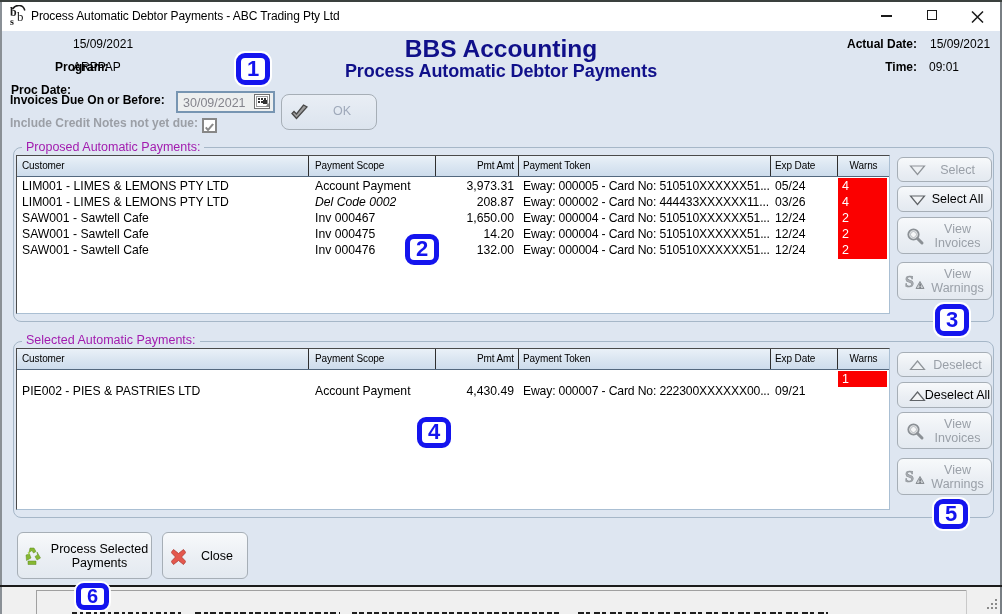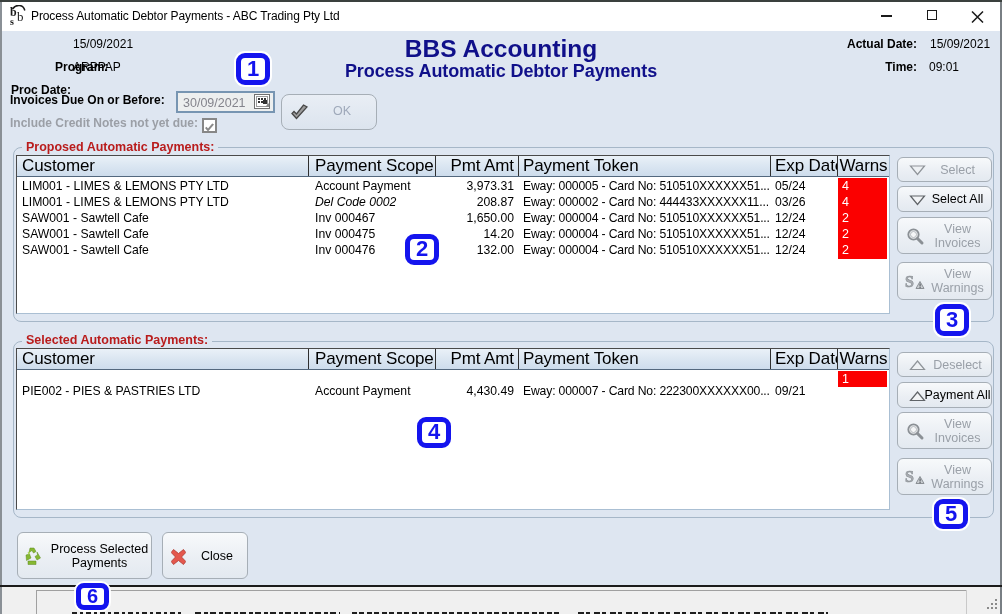--- a/index.html
+++ b/index.html
@@ -6,24 +6,24 @@
 body{font-family:"Liberation Sans",sans-serif;}
 #win{position:relative;width:1002px;height:614px;background:#dee6f1;overflow:hidden;font-family:"Liberation Sans",sans-serif;}
 .abs{position:absolute;}
 .b{font-weight:bold;}
 .t12{font-size:12px;line-height:14px;color:#000;white-space:nowrap;}
 .gray{color:#9b9fa6;}
 .btn{position:absolute;border:1px solid #a6aeb6;border-radius:6px;background:linear-gradient(180deg,#f7f9fb 0%,#ebeff4 55%,#e3e9f0 100%);font-size:12.5px;line-height:14px;color:#000;}
 .btn.dis{color:#9aa0a8;}
 .btxt{position:absolute;left:26px;right:0;top:0;bottom:0;display:flex;align-items:center;justify-content:center;text-align:center;}
 .grp{position:absolute;border:1px solid #a6b7c8;border-radius:8px;}
-.grplbl{position:absolute;background:#dee6f1;color:#b91c1c;font-size:12.5px;line-height:14px;padding:0 4px;white-space:nowrap;font-weight:bold;}
+.grplbl{position:absolute;background:#dee6f1;color:#a21caf;font-size:12.5px;line-height:14px;padding:0 4px;white-space:nowrap;}
 .tbl{position:absolute;background:#fff;border:1px solid;border-color:#4a4a4a #aabfd3 #aabfd3 #4a4a4a;}
 .thead{position:absolute;left:0;top:0;width:872px;height:21px;background:linear-gradient(180deg,#eaf1f8 0%,#dce7f2 45%,#cddcec 100%);border-bottom:1px solid #53687e;white-space:nowrap;font-size:0;}
-.th{display:inline-block;height:20px;font-size:17px;letter-spacing:-0.1px;line-height:20px;vertical-align:top;border-left:1px solid #2f2f2f;overflow:hidden;}
+.th{display:inline-block;height:20px;font-size:10px;letter-spacing:-0.1px;line-height:20px;vertical-align:top;border-left:1px solid #2f2f2f;overflow:hidden;}
 .th:first-child{border-left:none;}
 .row{position:absolute;left:0;width:872px;height:17px;white-space:nowrap;font-size:0;}
 .td{display:inline-block;height:17px;font-size:12.2px;line-height:16px;vertical-align:top;overflow:hidden;color:#000;}
 .tok{letter-spacing:-0.16px;}
 .red{position:absolute;left:821px;width:49px;background:#fb0000;color:#fff;font-size:12.5px;line-height:16px;padding-left:4px;}
 .ann{position:absolute;border:5px solid #1414ee;border-radius:9px;background:#fff;box-shadow:0 0 0 2px #ffffff;color:#1414ee;font-weight:bold;font-size:22px;text-align:center;font-family:"Liberation Sans",sans-serif;}
 </style>
 </head>
 <body>
 <div id="win">
@@ -198,21 +198,21 @@
   <div class="btn dis" style="left:897px;top:352px;width:95px;height:25px;">
     <svg class="abs" style="left:11px;top:7px;" width="17" height="11" viewBox="0 0 17 11">
         <path d="M8.5 1 L15.5 9.5 L1.5 9.5 Z" fill="#eef1f4" stroke="#8f9499" stroke-width="1.2"></path>
       </svg>
     <div class="btxt">Deselect</div>
   </div>
   <div class="btn" style="left:897px;top:382px;width:95px;height:26px;">
     <svg class="abs" style="left:11px;top:8px;" width="17" height="11" viewBox="0 0 17 11">
         <path d="M8.5 1 L15.5 9.5 L1.5 9.5 Z" fill="#f2f4f6" stroke="#606468" stroke-width="1.2"></path>
       </svg>
-    <div class="btxt">Payment All</div>
+    <div class="btxt">Deselect All</div>
   </div>
   <div class="btn dis" style="left:897px;top:412px;width:95px;height:37px;">
     <svg class="abs" style="left:8px;top:9px;" width="19" height="19" viewBox="0 0 19 19">
       <circle cx="7.5" cy="7.5" r="5.2" fill="#e8eaec" stroke="#8b9095" stroke-width="1.8"></circle>
       <circle cx="7.5" cy="7.5" r="3" fill="#f5f6f7" stroke="#b7bbbf" stroke-width="1"></circle>
       <path d="M11.5 11.5 L16 16" stroke="#8b9095" stroke-width="3" stroke-linecap="round"></path>
     </svg>
     <div class="btxt">View<br>Invoices</div>
   </div>
   <div class="btn dis" style="left:897px;top:458px;width:95px;height:37px;">

